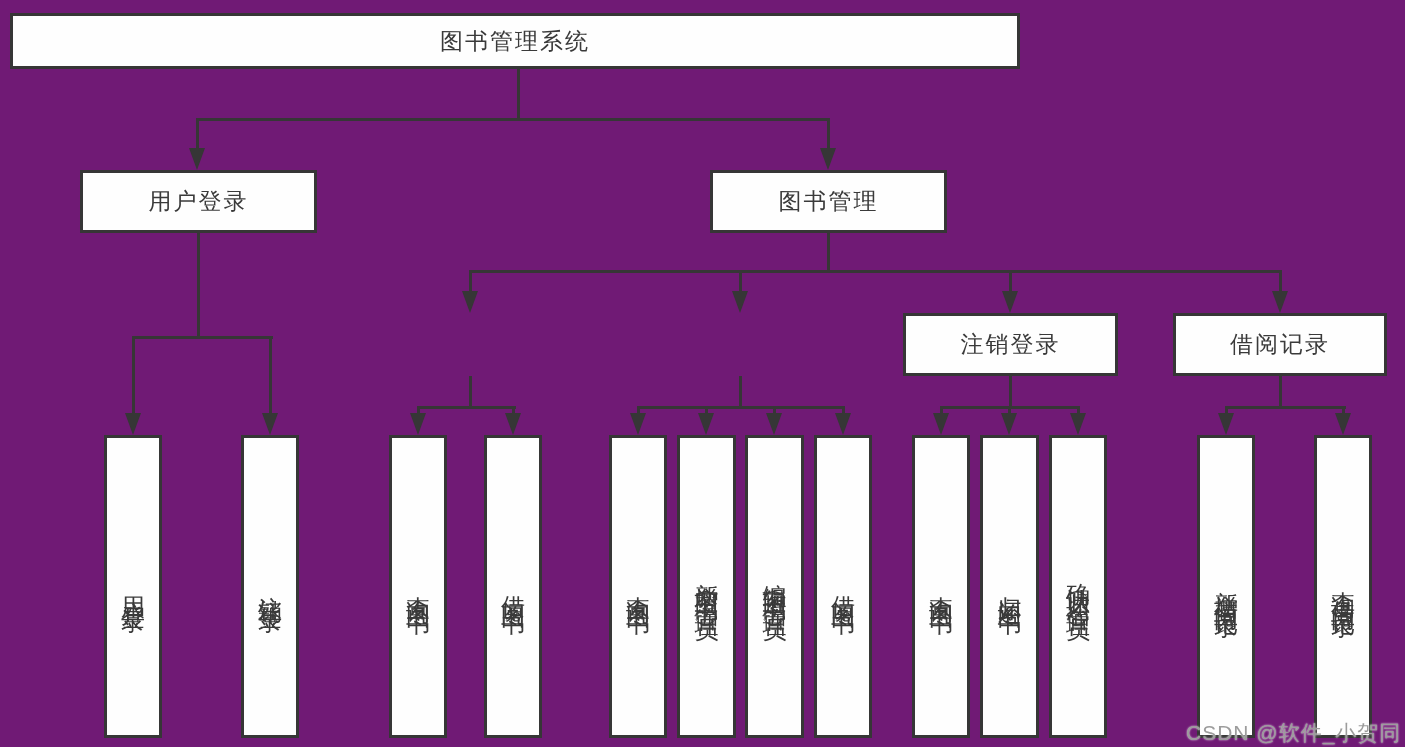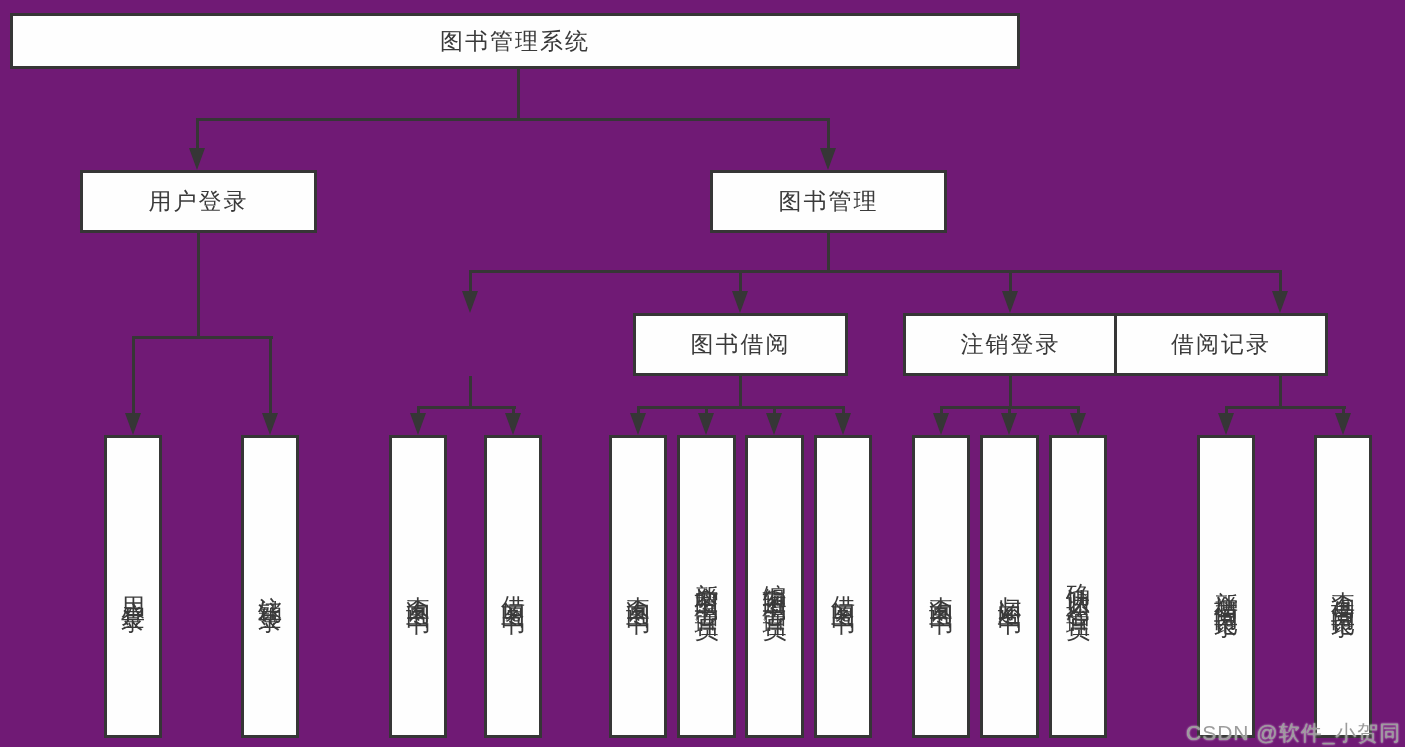--- a/index.html
+++ b/index.html
@@ -33,25 +33,24 @@
 
 <div class="canvas">
 
   <div class="box hbox" style="left:10px;top:13px;width:1010px;height:56px;">图书管理系统</div>
 
   <div class="box hbox" style="left:80px;top:170px;width:237px;height:63px;">用户登录</div>
 
   <div class="box hbox" style="left:710px;top:170px;width:237px;height:63px;">图书管理</div>
 
 
-  <div class="box hbox" style="left:633px;top:313px;width:215px;height:63px;">图书借阅</div>
 
   <div class="box hbox" style="left:903px;top:313px;width:215px;height:63px;">注销登录</div>
 
-  <div class="box hbox" style="left:1114px;top:313px;width:214px;height:63px;font-family:Liberation Serif, serif;">借阅记录</div>
+  <div class="box hbox" style="left:1173px;top:313px;width:214px;height:63px;font-family:Liberation Serif, serif;">借阅记录</div>
 
   <div class="box vbox" style="left:104px;top:435px;width:58px;height:303px;">用户登录</div>
 
   <div class="box vbox" style="left:241px;top:435px;width:58px;height:303px;">注销登录</div>
 
   <div class="box vbox" style="left:389px;top:435px;width:58px;height:303px;">查询图书</div>
 
   <div class="box vbox" style="left:484px;top:435px;width:58px;height:303px;">借阅图书</div>
 
   <div class="box vbox" style="left:609px;top:435px;width:58px;height:303px;">查询图书</div>

